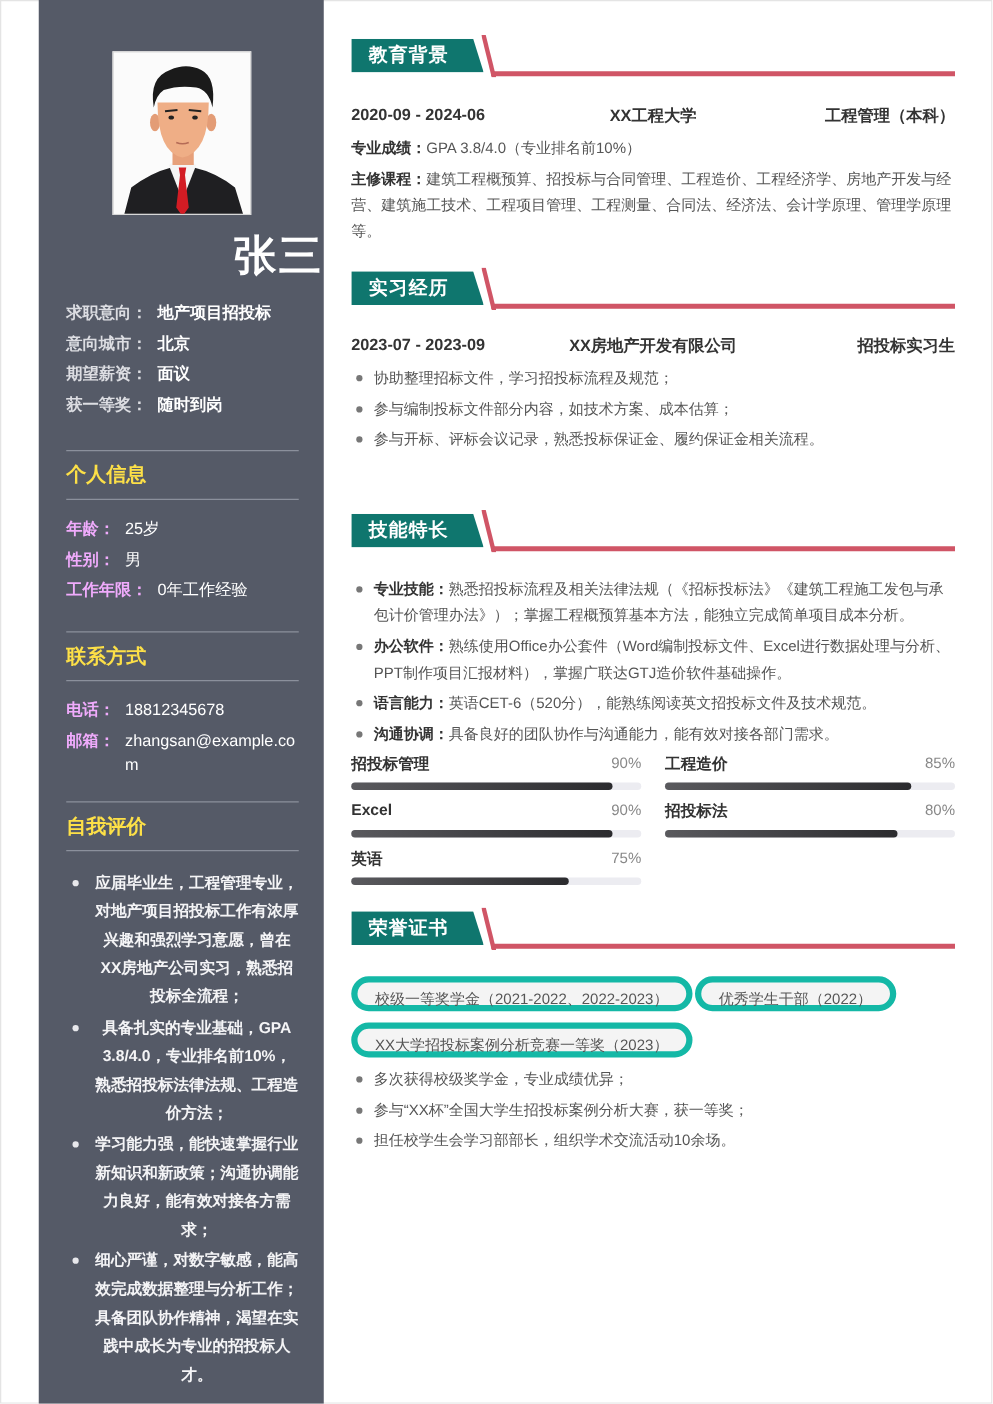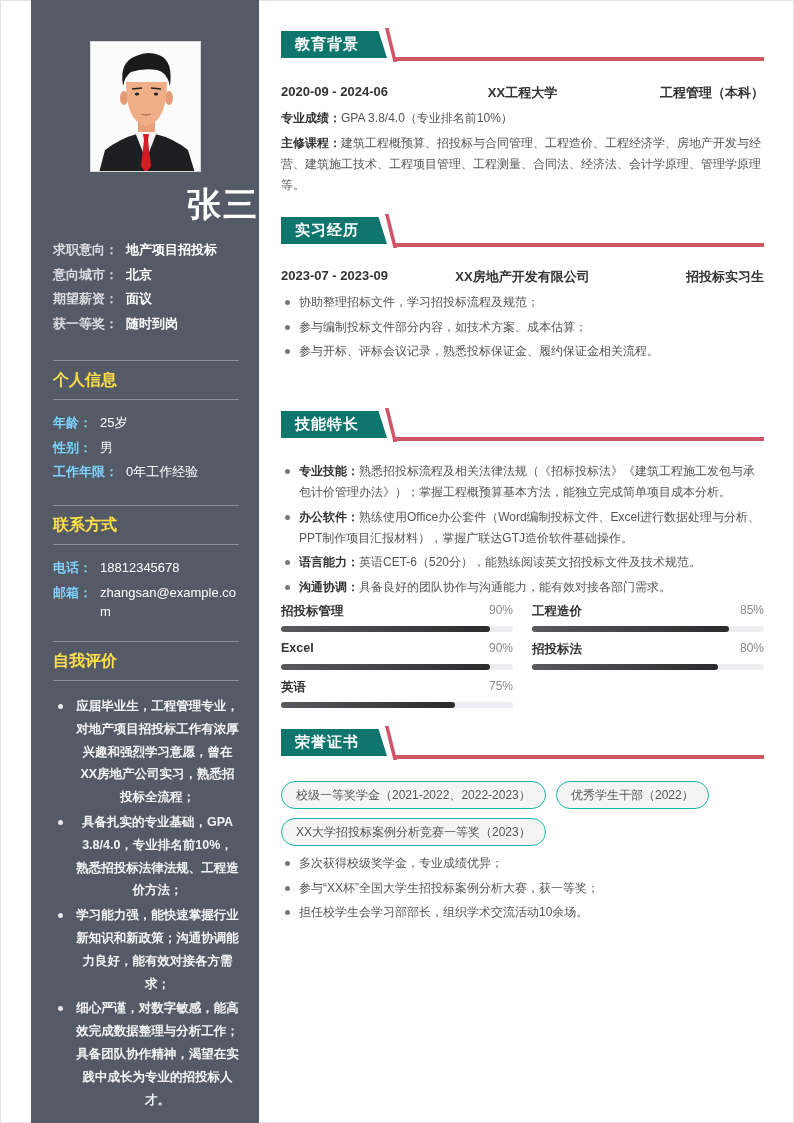--- a/index.html
+++ b/index.html
@@ -13,21 +13,21 @@
   .name { position: absolute; left: 0; top: 182px; width: 228px; text-align: right; font-size: 34px; font-weight: bold; color: #ffffff; letter-spacing: 2px; }
   .intent { position: absolute; left: 22px; top: 238px; width: 190px; }
   .intent-row { display: flex; height: 24.5px; align-items: center; font-size: 13px; font-weight: bold; }
   .intent-row .lbl { width: 73px; color: #dcdde2; }
   .intent-row .val { color: #ffffff; }
 
   .side-section { position: absolute; left: 22px; width: 186px; }
   .side-divider { height: 1px; background: #8b909c; }
   .side-title { font-size: 16px; font-weight: bold; color: #fde047; padding: 9px 0 8px 0; }
   .info-row { display: flex; font-size: 13px; line-height: 19px; margin-bottom: 5.5px; }
-  .info-row .lbl { font-weight: bold; color: #7dd3fc; white-space: nowrap; }
+  .info-row .lbl { font-weight: bold; color: #f0abfc; white-space: nowrap; }
   .info-row .val { color: #ffffff; word-break: break-all; }
 
   .eval-list { list-style: none; padding: 0; margin-top: 14px; text-align: center; }
   .eval-list li { position: relative; padding-left: 23px; font-size: 12.5px; line-height: 22.8px; color: #f4f4f6; font-weight: bold; margin-bottom: 2px; }
   .eval-list li::before { content: ""; position: absolute; left: 5px; top: 9px; width: 5px; height: 5px; border-radius: 50%; background: #e8e8ec; }
 
   
   .main { position: absolute; left: 281px; top: 0; width: 483px; }
   .sec-header { position: absolute; left: 0; width: 483px; height: 36px; }
   .sec-header .box { position: absolute; left: 0; top: 3px; width: 106px; height: 27px; background: #0f766e; clip-path: polygon(0 0, 92% 0, 100% 100%, 0 100%); }
@@ -45,21 +45,21 @@
   .blist li b { color: #333; }
 
   .skills { position: absolute; left: 0; top: 603px; width: 483px; }
   .skill { position: absolute; width: 232px; height: 36px; }
   .skill .sname { position: absolute; left: 0; top: 0; font-size: 12.5px; font-weight: bold; color: #333; }
   .skill .spct { position: absolute; right: 0; top: 0; font-size: 12px; color: #888; }
   .skill .track { position: absolute; left: 0; top: 23px; width: 232px; height: 6px; border-radius: 3px; background: #ececf1; }
   .skill .fill { position: absolute; left: 0; top: 0; height: 6px; border-radius: 3px; background: linear-gradient(90deg, #5a5a5e, #2b2b2e); }
 
   .chips { position: absolute; left: 0; top: 781px; width: 483px; }
-  .chip { position: absolute; height: 28px; border: 1px solid #14b8a6; border-radius: 14px; background: #f4f4f4; font-size: 12px; line-height: 26px; color: #555; padding: 0 14px; white-space: nowrap; }
+  .chip { position: absolute; height: 28px; border: 5px solid #14b8a6; border-radius: 14px; background: #f4f4f4; font-size: 12px; line-height: 26px; color: #555; padding: 0 14px; white-space: nowrap; }
 </style>
 </head>
 <body>
 
 <div class="page-frame"></div>
 
 <aside class="sidebar">
   <div class="photo">
     <svg width="111" height="131" viewBox="0 0 111 131">
       <rect width="111" height="131" fill="#fbfbfb"></rect>

